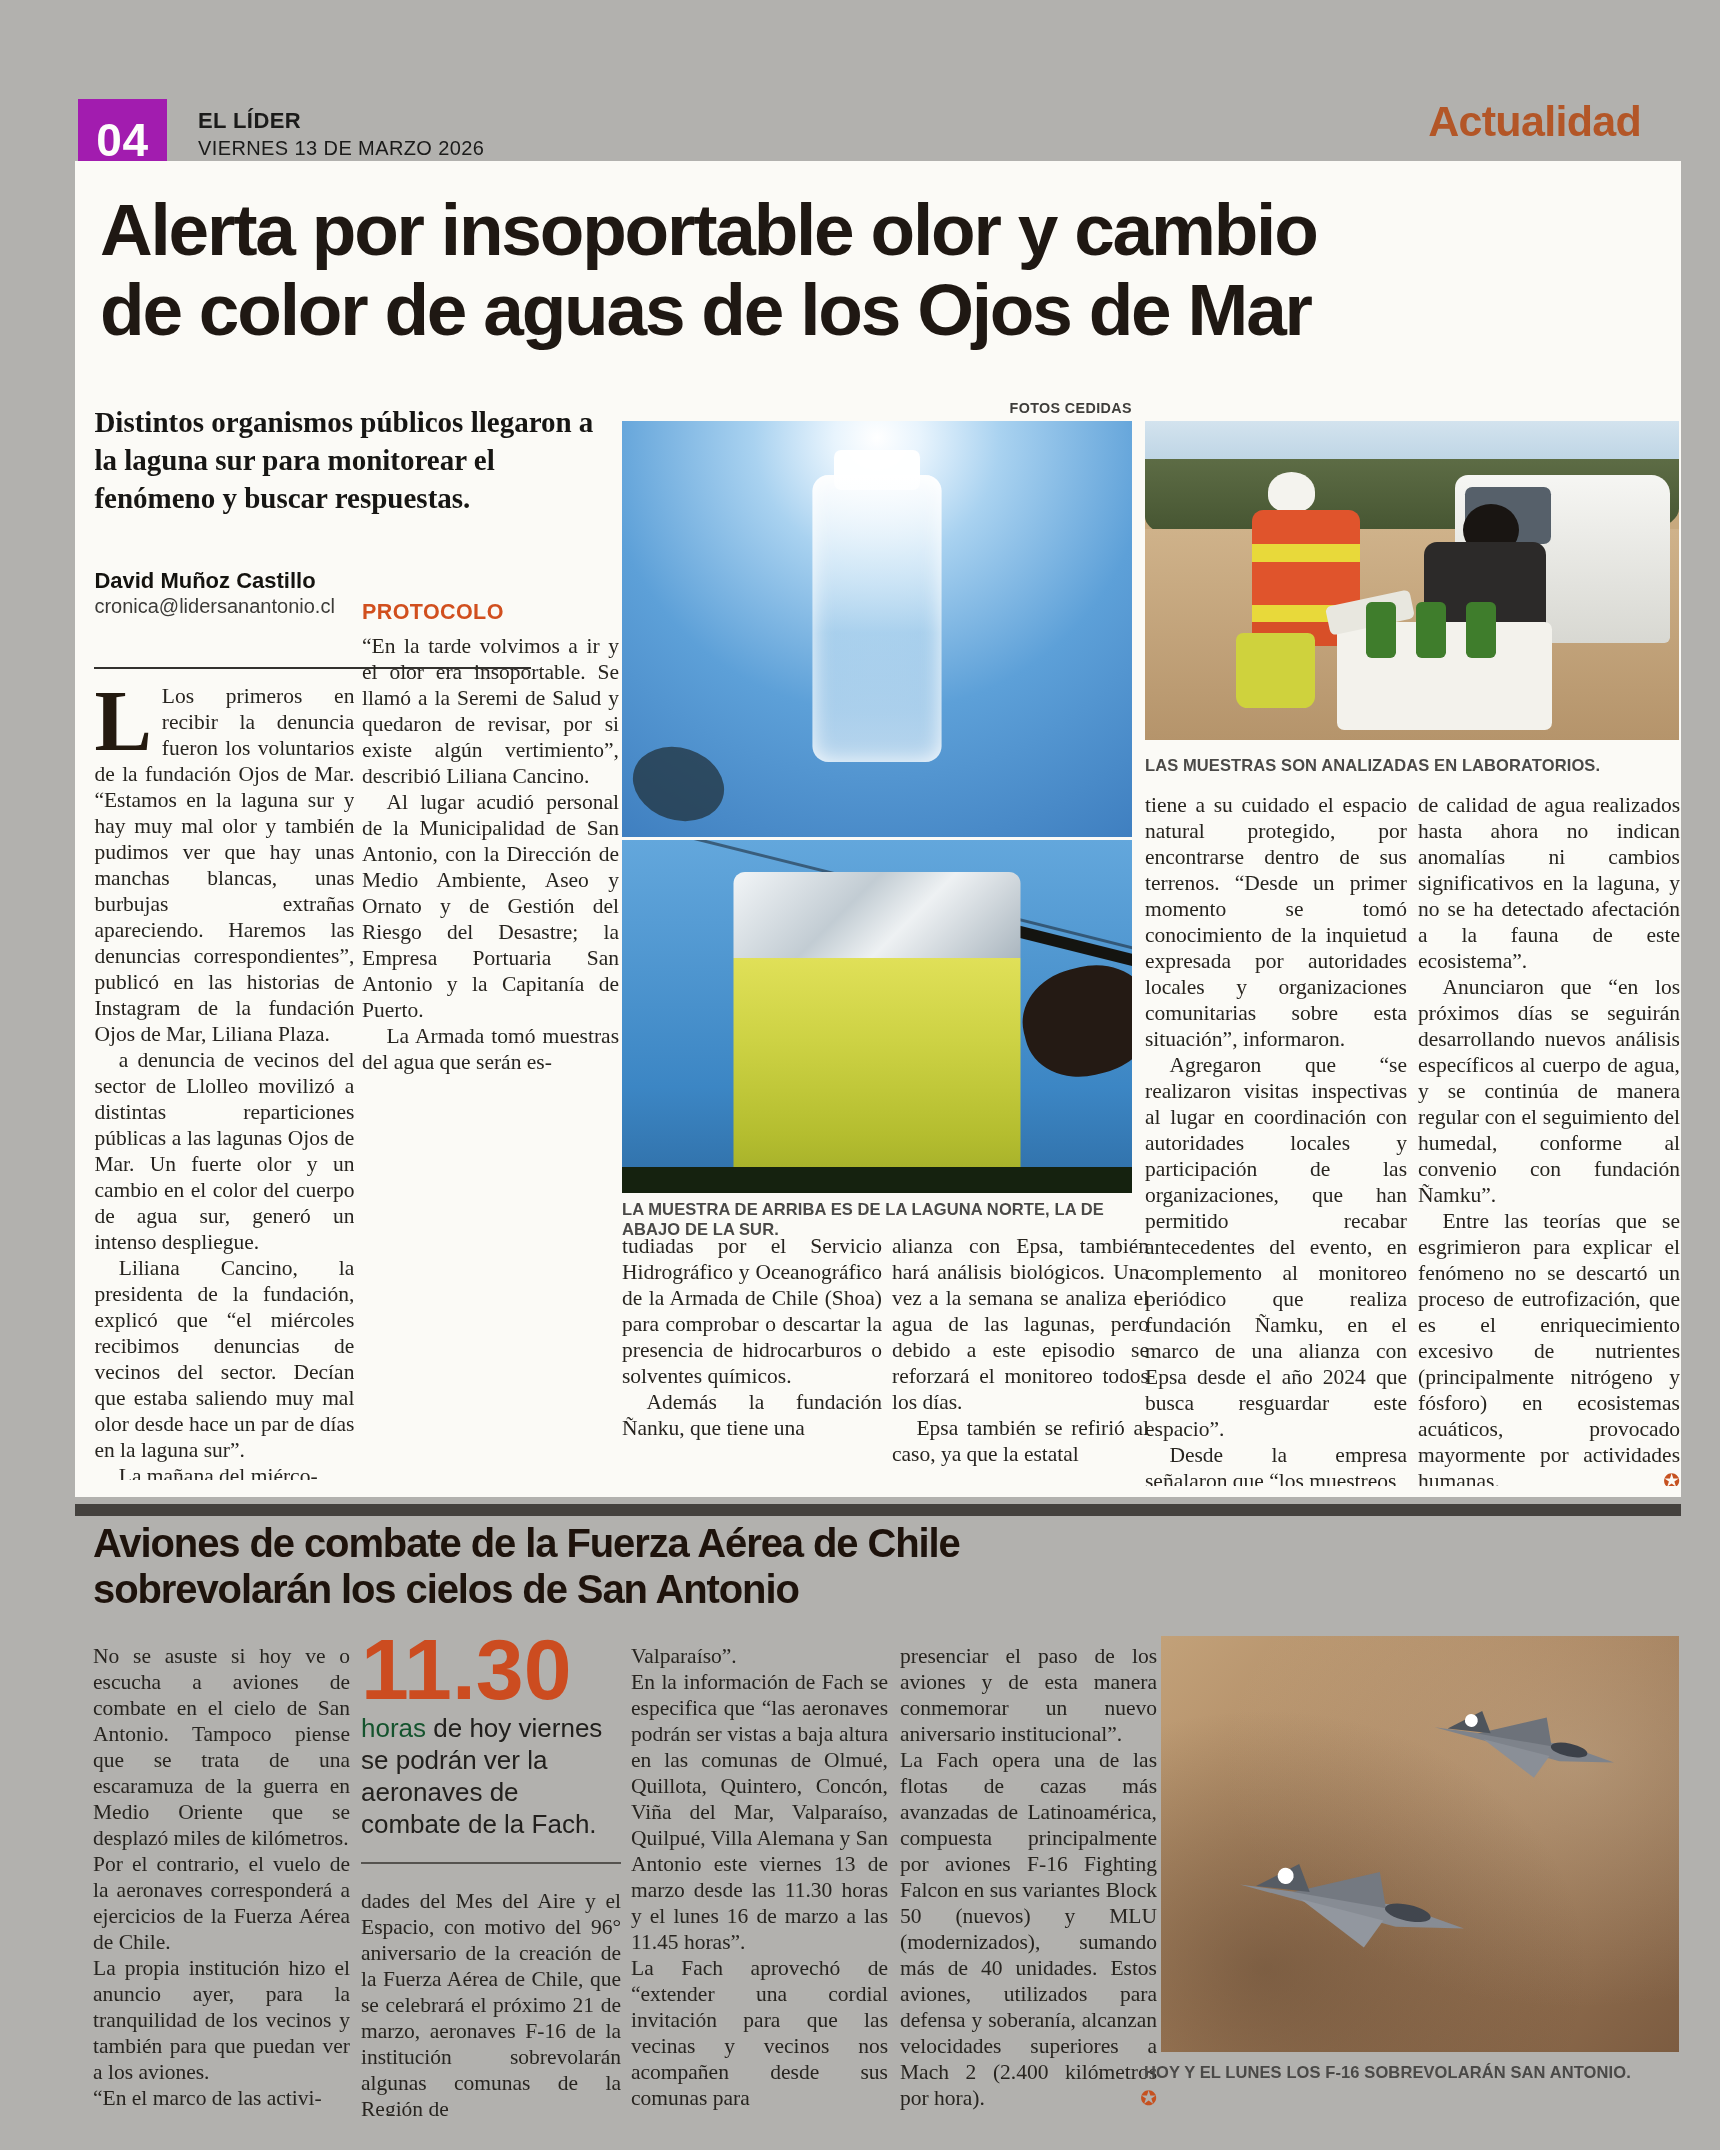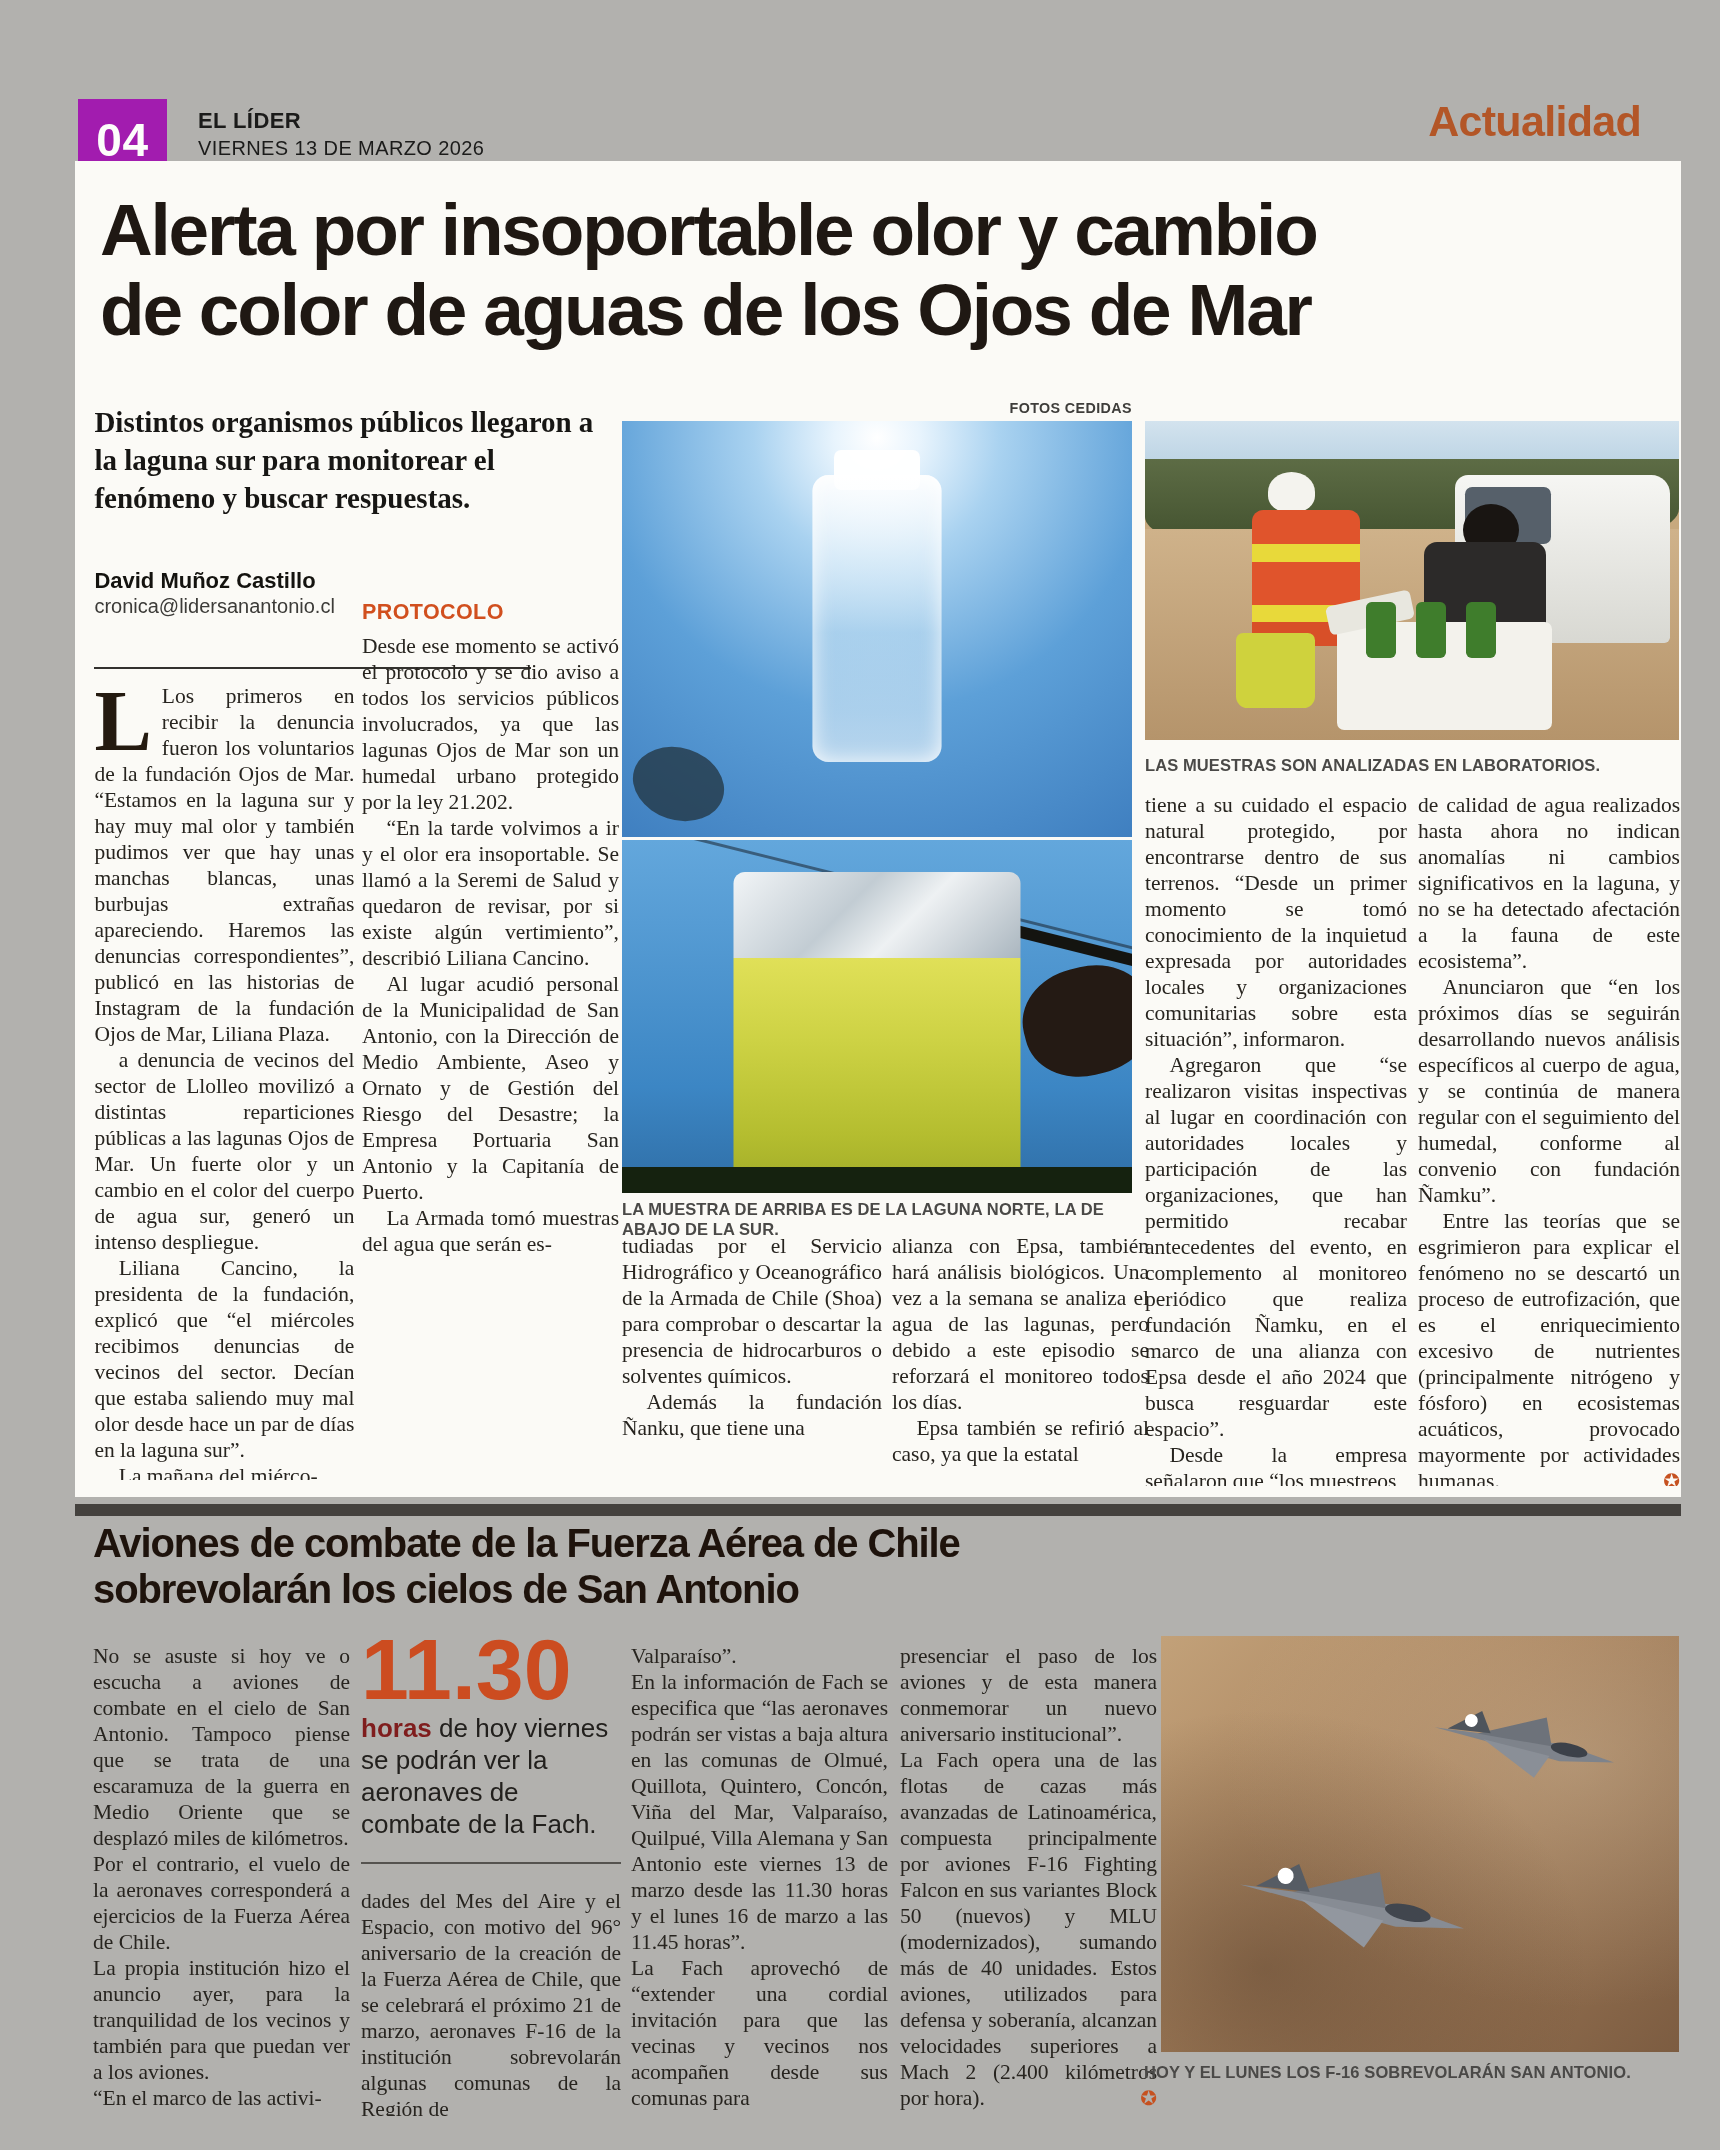--- a/index.html
+++ b/index.html
@@ -133,21 +133,21 @@
     font:700 40px/46px "Liberation Sans",sans-serif; letter-spacing:-1.1px; color:#1e130c; }
   .headline2 p { margin:0; }
 
   #a2c1 { left:93px;  top:1643px; width:257px; height:473px; }
   #a2c2 { left:361px;  top:1627px; width:260px; height:489px; }
   #a2c3 { left:631px;  top:1643px; width:257px; height:473px; }
   #a2c4 { left:900px; top:1643px; width:257px; height:473px; }
 
   .bignum { font:700 86px/85px "Liberation Sans",sans-serif; color:#cc4c20; letter-spacing:0px; }
   .callout { margin-top:16px; font:400 26px/32px "Liberation Sans",sans-serif; color:#22201d; text-align:left; }
-  .callout b { font-weight:700; color:#7f1d1d; }
+  .callout b { font-weight:400; color:#14532d; }
   .callout-rule { width:100%; height:2.2px; background:#55534f; margin:21.5px 0 24.4px; }
 
   #cap-f16 { left:1135px; top:2062px; width:518px;margin-left:9px; }
 </style>
 </head>
 <body>
 
 <div id="page">
 
   <div class="pagenum">04</div>
@@ -176,21 +176,20 @@
         <span class="dropcap">L</span>
         <p>Los primeros en recibir la denuncia fueron los voluntarios de la fundación Ojos de Mar. “Estamos en la laguna sur y hay muy mal olor y también pudimos ver que hay unas manchas blancas, unas burbujas extrañas apareciendo. Haremos las denuncias correspondientes”, publicó en las historias de Instagram de la fundación Ojos de Mar, Liliana Plaza.</p>
         <p>a denuncia de vecinos del sector de Llolleo movilizó a distintas reparticiones públicas a las lagunas Ojos de Mar. Un fuerte olor y un cambio en el color del cuerpo de agua sur, generó un intenso despliegue.</p>
         <p>Liliana Cancino, la presidenta de la fundación, explicó que “el miércoles recibimos denuncias de vecinos del sector. Decían que estaba saliendo muy mal olor desde hace un par de días en la laguna sur”.</p>
         <p>La mañana del miérco-</p>
       </div>
 
     <div id="c2" class="col">
       <h4 class="kicker">PROTOCOLO</h4>
       <div class="paras indented">
-          <p>Desde ese momento se activó el protocolo y se dio aviso a todos los servicios públicos involucrados, ya que las lagunas Ojos de Mar son un humedal urbano protegido por la ley 21.202.</p>
           <p>“En la tarde volvimos a ir y el olor era insoportable. Se llamó a la Seremi de Salud y quedaron de revisar, por si existe algún vertimiento”, describió Liliana Cancino.</p>
           <p>Al lugar acudió personal de la Municipalidad de San Antonio, con la Dirección de Medio Ambiente, Aseo y Ornato y de Gestión del Riesgo del Desastre; la Empresa Portuaria San Antonio y la Capitanía de Puerto.</p>
           <p>La Armada tomó muestras del agua que serán es-</p>
         </div>
     </div>
 
     <div class="photo-credit">FOTOS CEDIDAS</div>
 
     <div id="photo1" class="photo">
       <div class="p1-cap"></div>

